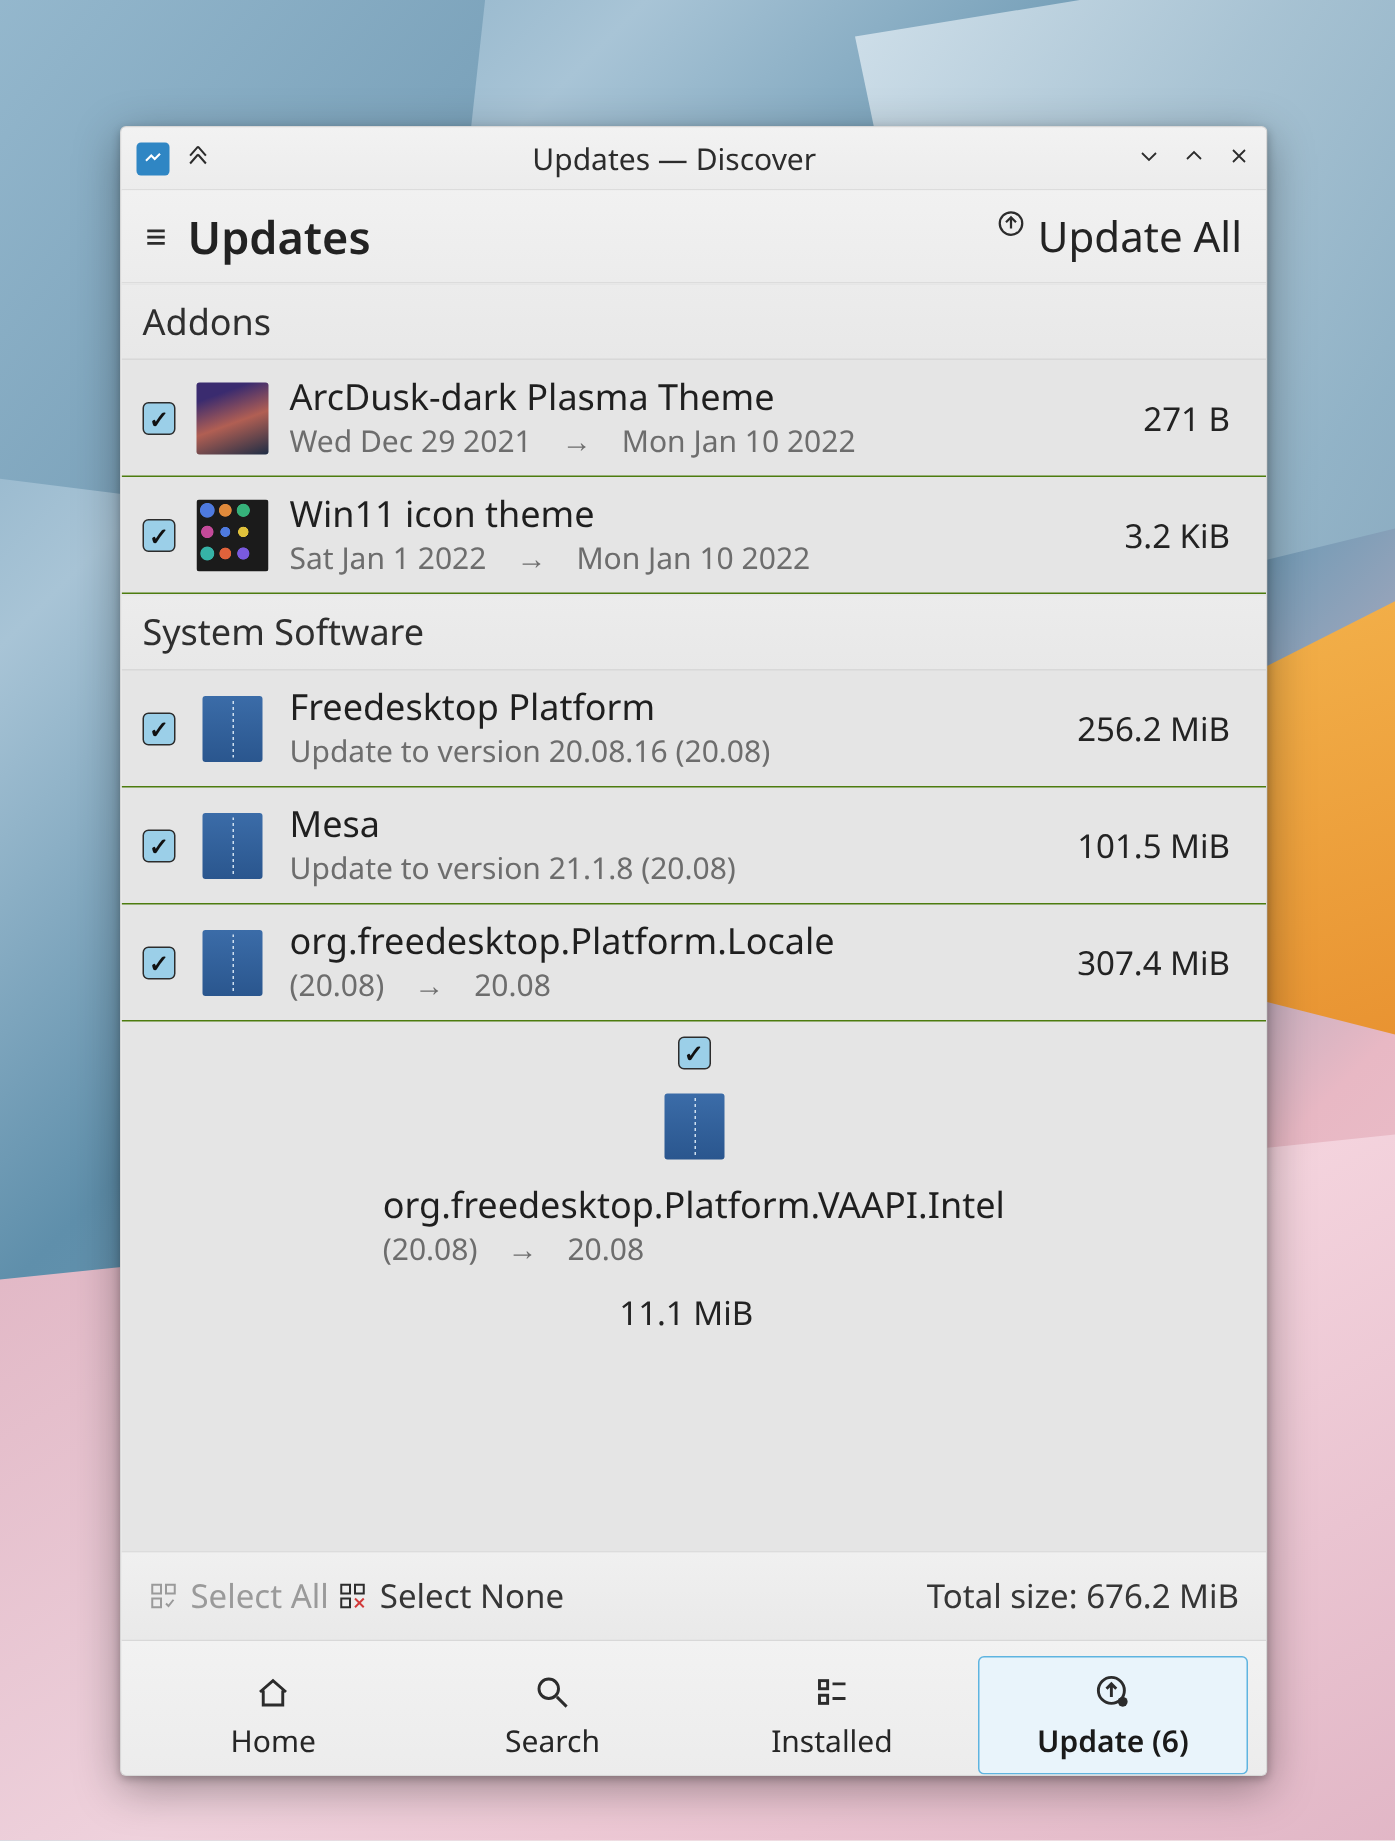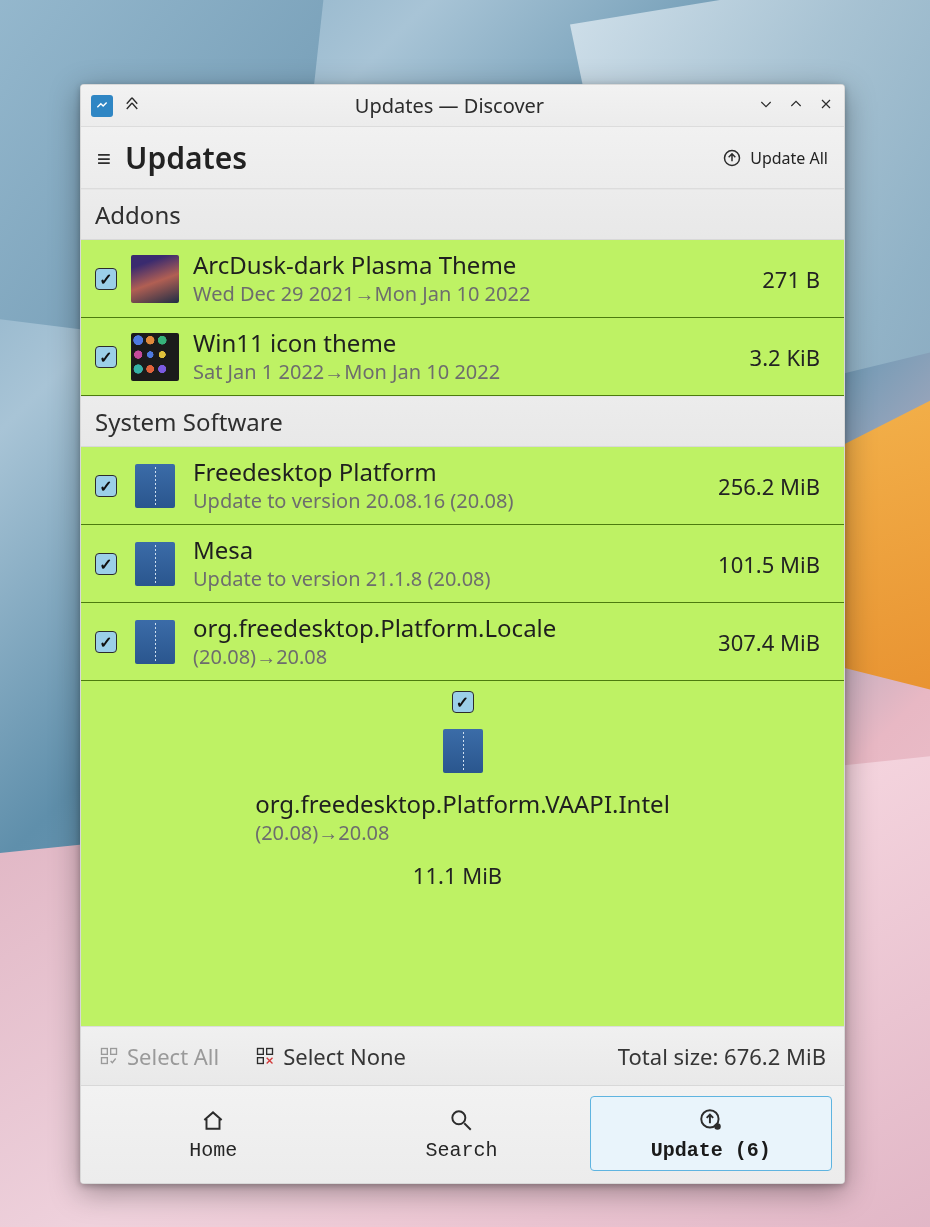--- a/index.html
+++ b/index.html
@@ -41,24 +41,24 @@
   .titlebar .title { flex:1; text-align:center; font-size:20px; color:#2c2c2c; }
   .titlebar .controls { display:flex; gap:14px; color:#333; font-size:16px; }
   .titlebar .controls span { cursor:pointer; }
   
   .header {
     height:62px; display:flex; align-items:center; padding:0 16px;
     background:linear-gradient(#f1f1f1,#ececec); border-bottom:1px solid #dcdcdc;
   }
   .hamburger { font-size:24px; color:#2d2d2d; margin-right:14px; cursor:pointer; }
   .header h1 { font-size:30px; font-weight:600; margin:0; color:#222; flex:1; }
-  .update-all { display:flex; align-items:center; gap:8px; font-size:16px; color:#232323; cursor:pointer; }
+  .update-all { display:flex; gap:8px; font-size:28px; color:#232323; cursor:pointer; }
   .icon-up { width:20px; height:20px; }
   
-  .list { flex:1; overflow:auto; background:#bef264; }
+  .list { flex:1; overflow:auto; background:#e5e5e5; }
   .group-header {
     background:linear-gradient(#ececec,#e8e8e8);
     padding:8px 14px; font-size:24px; color:#2f2f2f;
     border-bottom:1px solid #d8d8d8; border-top:1px solid #e6e6e6;
   }
   .row {
     display:flex; align-items:center; gap:14px; padding:10px 14px;
     border-bottom:1px solid #4d7c0f;
   }
   .row:last-child { border-bottom:none;flex-direction:column; }
@@ -76,37 +76,37 @@
       radial-gradient(circle at 65% 45%,#e0c13b 8%,transparent 9%),
       radial-gradient(circle at 15% 75%,#36b2a6 8%,transparent 9%),
       radial-gradient(circle at 40% 75%,#e0623b 8%,transparent 9%),
       radial-gradient(circle at 65% 75%,#7a5adf 8%,transparent 9%),
       #1b1b1b; }
   .thumb.box { width:40px; height:44px; background:linear-gradient(#3b6ca8,#2a568e); position:relative; margin:2px 4px; }
   .thumb.box::after { content:""; position:absolute; left:50%; top:3px; width:1px; height:38px;
       background:repeating-linear-gradient(#cfe0f0 0 2px,transparent 2px 4px); }
   .info { flex:1; min-width:0; }
   .name { font-size:24px; color:#1f1f1f; line-height:1.25; }
-  .sub { font-size:20px; color:#6d6d6d; line-height:1.35; display:flex; align-items:center; gap:0; flex-wrap:wrap; }
+  .sub { font-size:20px; color:#6d6d6d; line-height:1.35; display:flex; align-items:center; gap:20px; flex-wrap:wrap; }
   .arrow { color:#6d6d6d; }
   .size { font-size:22px; color:#232323; padding-right:10px; white-space:nowrap; }
   
   .selbar {
-    display:flex; align-items:flex-end; gap:36px; padding:14px 18px;
+    display:flex; align-items:flex-end; gap:6px; padding:14px 18px;
     background:linear-gradient(#f0f0f0,#e9e9e9); border-top:1px solid #dcdcdc;
     font-size:22px; color:#363636;
   }
   .sel-btn { display:flex; align-items:center; gap:8px; cursor:pointer; }
   .sel-btn.disabled { color:#9a9a9a; cursor:default; }
   .selbar .spacer { flex:1; }
   .grid-icon { width:20px; height:20px; }
   
   .navbar {
-    display:flex; padding:10px 12px 12px; gap:8px;
-    background:linear-gradient(#f2f2f2,#ececec); border-top:1px solid #d8d8d8;font-family:Liberation Mono, monospace;
+    display:flex; padding:10px 12px 0; gap:8px;
+    background:linear-gradient(#f2f2f2,#ececec); border-top:1px solid #d8d8d8;
   }
   .nav-btn {
     flex:1; display:flex; flex-direction:column; align-items:center; justify-content:center;
     gap:6px; padding:10px 4px 8px; border-radius:4px; cursor:pointer;
     font-size:20px; color:#262626;
   }
   .nav-btn svg { width:26px; height:26px; }
   .nav-btn.active {
     border:1.5px solid #5fb4e0; background:#e9f4fb; color:#1a1a1a; font-weight:600;justify-content:flex-end;
   }
@@ -274,20 +274,29 @@
           </svg>
         <span>Home</span>
       </div>
       <div class="nav-btn">
         <svg viewBox="0 0 24 24" class="tiny-svg">
             <circle cx="10" cy="10" r="6"></circle>
             <path d="M15 15 L21 21"></path>
           </svg>
         <span>Search</span>
       </div>
+      <div class="nav-btn">
+        <svg viewBox="0 0 24 24" class="tiny-svg">
+            <rect x="4" y="5" width="5" height="5"></rect>
+            <path d="M12 7 H20"></path>
+            <rect x="4" y="14" width="5" height="5"></rect>
+            <path d="M12 16 H20"></path>
+          </svg>
+        <span>Installed</span>
+      </div>
       <div class="nav-btn active">
         <svg viewBox="0 0 24 24" class="tiny-svg">
             <circle cx="11" cy="11" r="8"></circle>
             <path d="M11 15 V7 M8 10 L11 7 L14 10"></path>
             <circle cx="18" cy="18" r="3" fill="#2c2c2c" stroke="none"></circle>
           </svg>
         <span>Update (6)</span>
       </div>
     </div>
 

